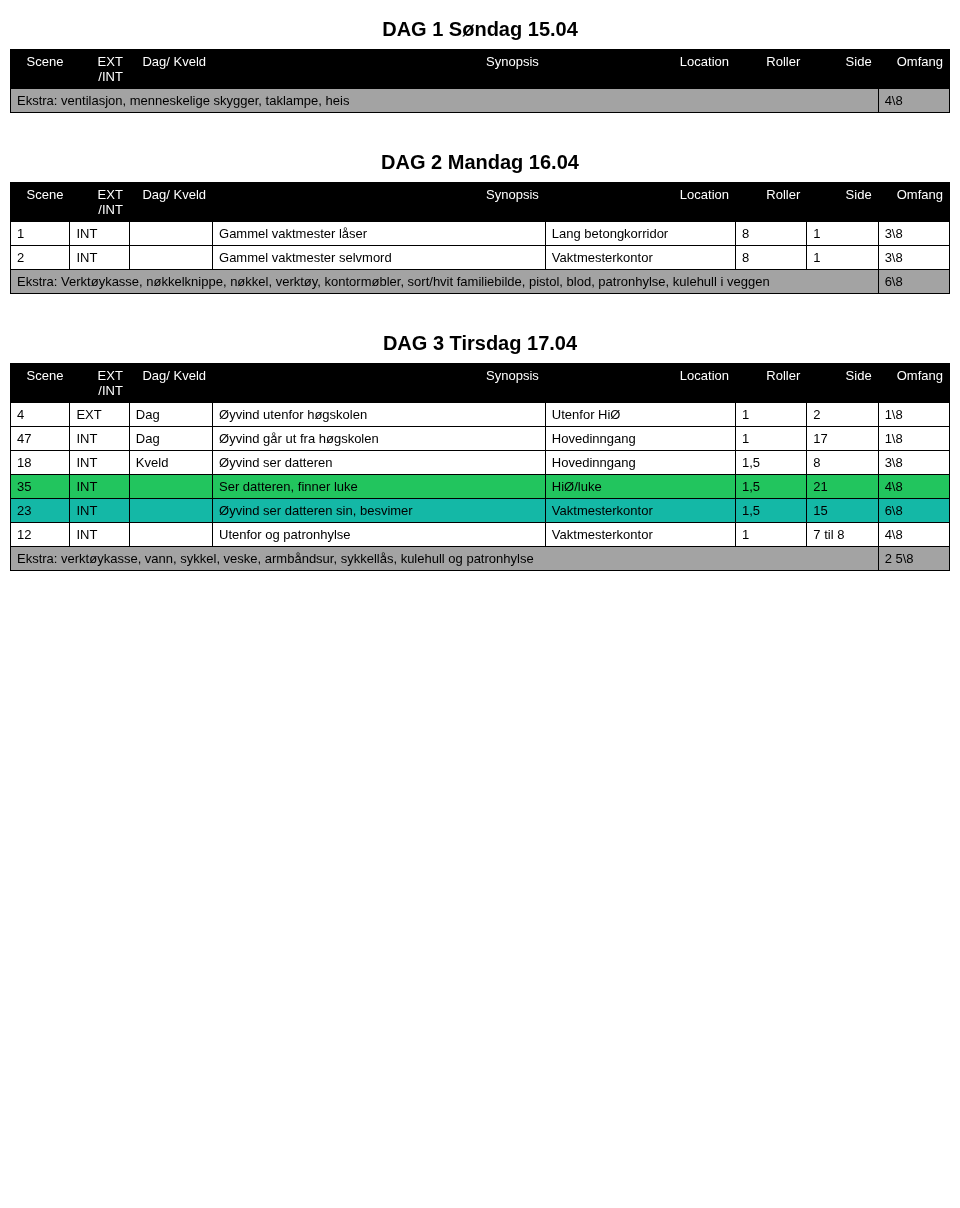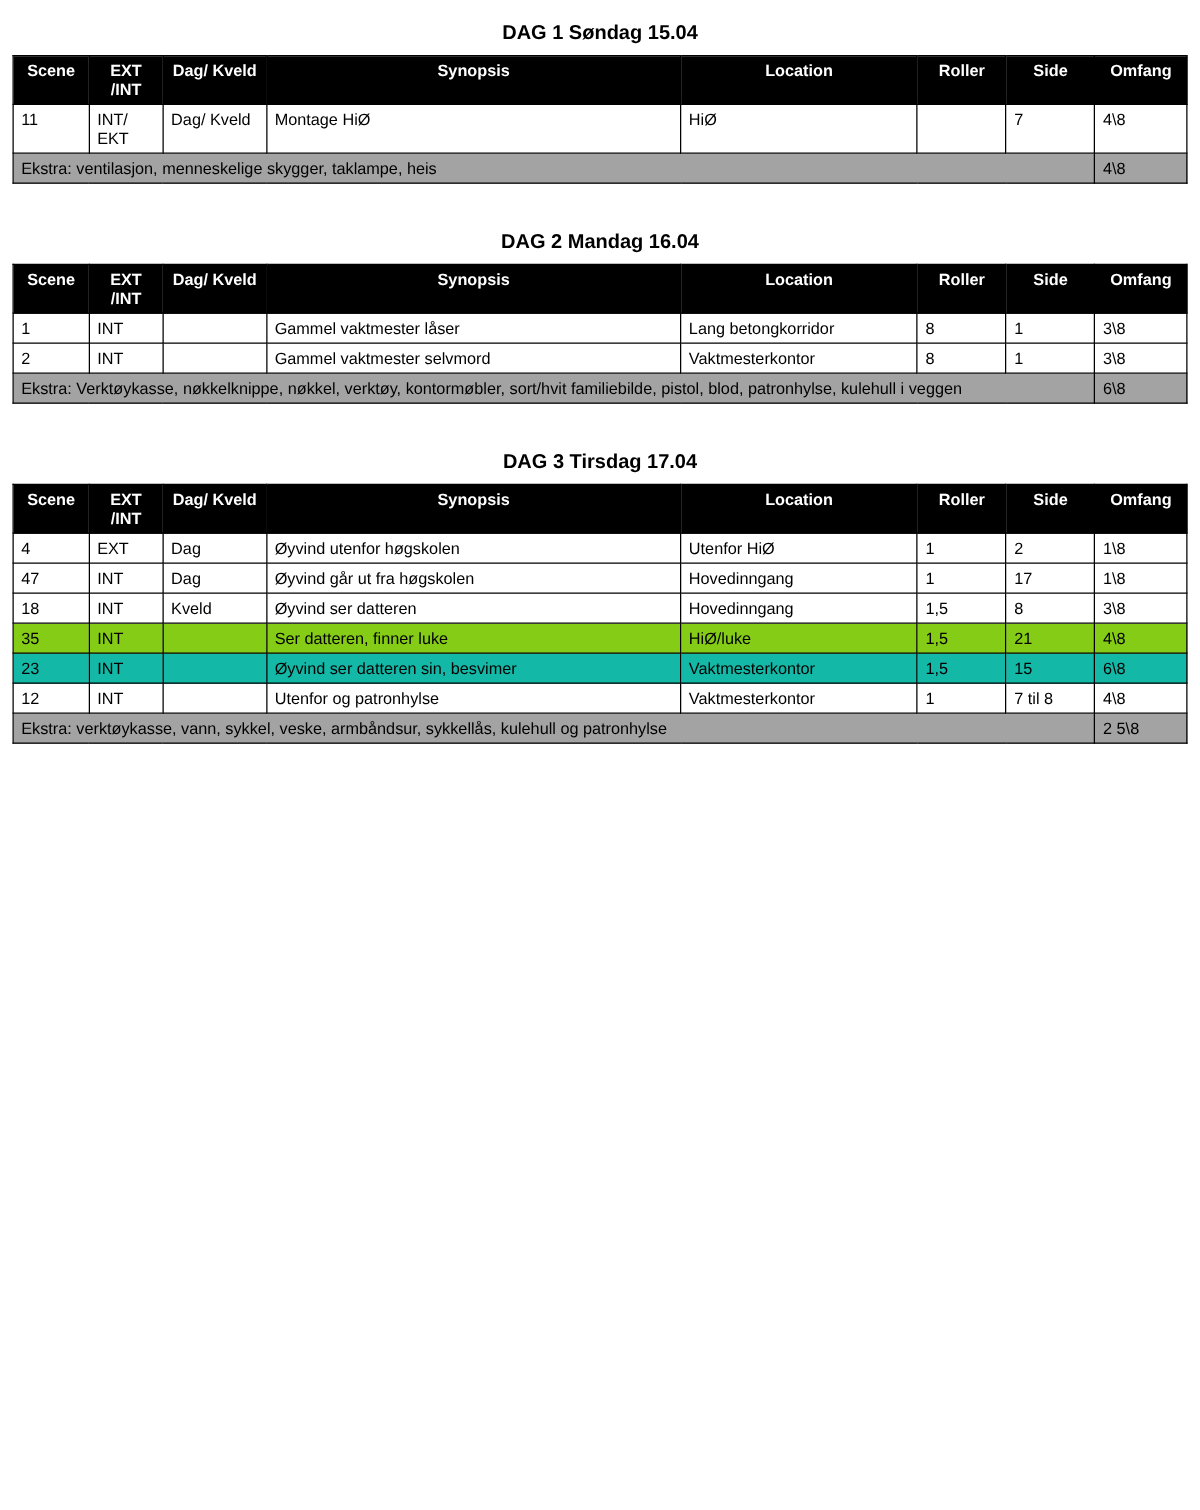--- a/index.html
+++ b/index.html
@@ -8,48 +8,48 @@
       font-size: 13px;
       background: #fff;
       padding: 10px;
       width: 960px;
     }
     .day-section {
       margin-bottom: 30px;
     }
     .day-title {
       text-align: center;
-      font-size: 16px;
+      font-size: 20px;
       font-weight: bold;
       padding: 8px 0;
       background: #fff;
     }
     table {
       width: 100%;
       border-collapse: collapse;
       margin-bottom: 0;
     }
     table th, table td {
       border: 1px solid #000;
       padding: 4px 6px;
       vertical-align: top;
     }
     table thead tr {
       background: #000;
       color: #fff;
     }
     table thead th {
-      font-weight: bold;
-      text-align: center;
+      font-weight: normal;
+      text-align: right;
     }
     .row-green {
       background: #14b8a6;
     }
     .row-yellow {
-      background: #84cc16;
+      background: #22c55e;
     }
     .extra-row td {
       background: #a3a3a3;
       font-style: normal;
     }
     .col-scene { width: 50px; }
     .col-ext { width: 50px; }
     .col-dag { width: 70px; }
     .col-synopsis { width: 280px; }
     .col-location { width: 160px; }
@@ -69,30 +69,20 @@
         <th class="col-ext">EXT /INT</th>
         <th class="col-dag">Dag/ Kveld</th>
         <th class="col-synopsis">Synopsis</th>
         <th class="col-location">Location</th>
         <th class="col-roller">Roller</th>
         <th class="col-side">Side</th>
         <th class="col-omfang">Omfang</th>
       </tr>
     </thead>
     <tbody id="dag1-tbody">
-    <tr>
-          <td>11</td>
-          <td>INT/ EKT</td>
-          <td>Dag/ Kveld</td>
-          <td>Montage HiØ</td>
-          <td>HiØ</td>
-          <td></td>
-          <td>7</td>
-          <td>4\8</td>
-        </tr>
         <tr class="extra-row">
           <td colspan="7">Ekstra: ventilasjon, menneskelige skygger, taklampe, heis</td>
           <td>4\8</td>
         </tr>
       </tbody>
   </table>
 </div>
 
 <div class="day-section">
   <div class="day-title">DAG 2 Mandag 16.04</div>

